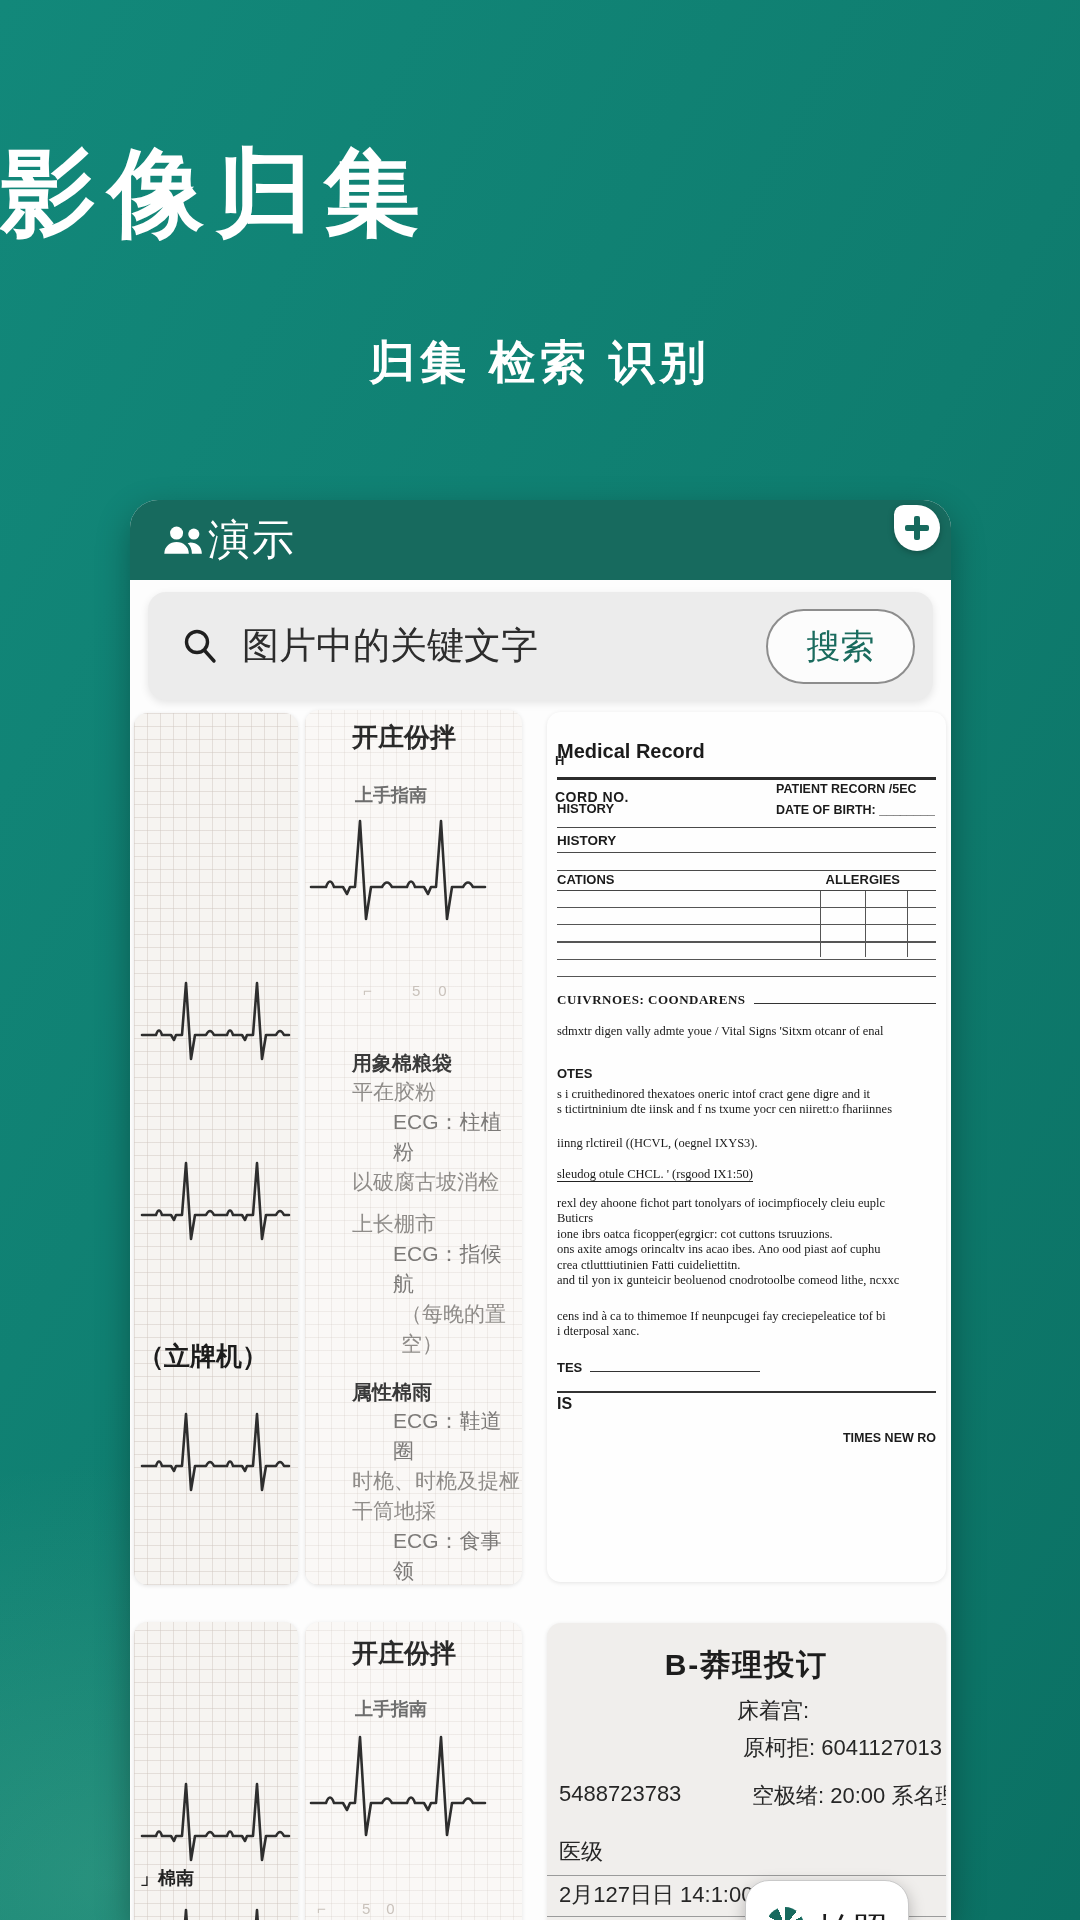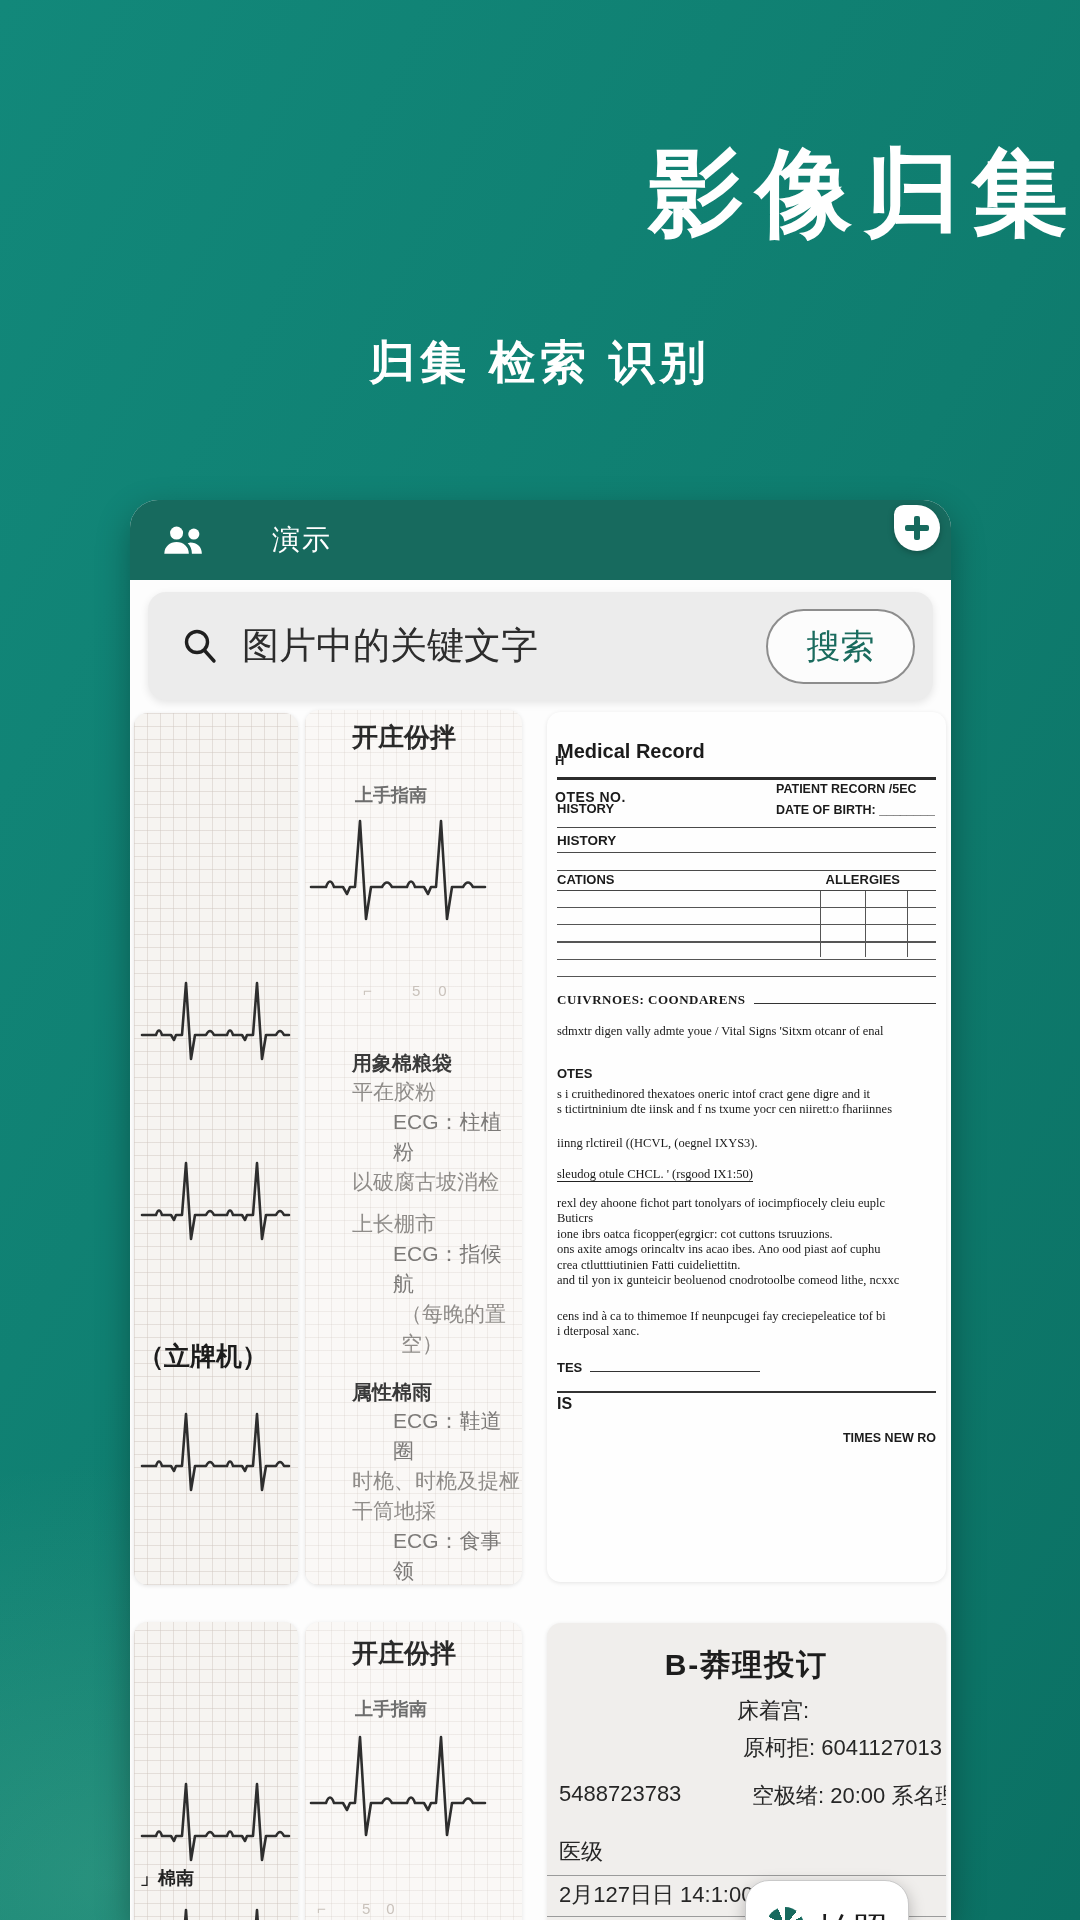--- a/index.html
+++ b/index.html
@@ -6,39 +6,39 @@
   html,body { width:1080px; height:1920px; overflow:hidden; }
   body {
     font-family:"Liberation Sans", sans-serif;
     background:
       radial-gradient(900px 700px at 10% 98%, rgba(140,225,180,.20), transparent 60%),
       linear-gradient(118deg, #12887a 0%, #0f7d6f 55%, #0b7164 100%);
     position:relative;
   }
   .hero-title {
     position:absolute; top:130px; left:0; width:1080px;
-    text-align:right; color:#fff; font-size:96px; font-weight:bold; letter-spacing:12px;
+    text-align:left; color:#fff; font-size:96px; font-weight:bold; letter-spacing:12px;
   }
   .hero-subtitle {
     position:absolute; top:332px; left:0; width:1080px;
     text-align:center; color:#fff; font-size:46px; font-weight:bold; letter-spacing:5px;
   }
   
   .card {
     position:absolute; left:130px; top:500px; width:821px; height:1420px;
     background:#fdfdfd; border-radius:28px 28px 0 0;
     box-shadow:0 12px 34px rgba(0,0,0,.30);
   }
   .app-header {
     position:relative; height:80px; background:#176a5e;
     border-radius:28px 28px 0 0; display:flex; align-items:center;
   }
   .people { margin-left:32px; width:46px; height:32px; display:inline-block; }
   .people svg { width:46px; height:32px; display:block; }
-  .app-title { margin-left:64px; color:#fff; font-size:28px; letter-spacing:2px; }
+  .app-title { color:#fff; font-size:42px; letter-spacing:2px; }
   .plus-blob {
     position:absolute; right:11px; top:5px; width:46px; height:46px; background:#fff;
     border-radius:10px 52% 52% 52%; box-shadow:0 2px 6px rgba(0,0,0,.25);
     display:flex; align-items:center; justify-content:center;
   }
   .plus { position:relative; width:24px; height:24px; }
   .plus::before, .plus::after { content:""; position:absolute; background:#176a5e; border-radius:2px; }
   .plus::before { left:9px; top:0; width:6px; height:24px; }
   .plus::after  { left:0; top:9px; width:24px; height:6px; }
   
@@ -254,21 +254,21 @@
           <svg class="tr2 g2-svg" viewBox="0 0 205 205">
               <path d="M2 72 h15 q4 -11 8 0 h9 l4 7 3 -7 h5 l5 -66 6 98 5 -32 h11 q5 -9 10 0 h15 q4 -11 8 0 h9 l4 7 3 -7 h5 l5 -66 6 98 5 -32 h11 q5 -9 10 0 h12"></path>
             </svg>
           <div class="g2-tick">⌐ 50</div>
         </div>
       </div>
 
       <div class="col col3">
         <div class="thumb t31 mr blurry">
           <div class="mr-corner">H</div>
-          <div class="mr-cordno">OTES NO.</div>
+          <div class="mr-cordno">CORD NO.</div>
           <div class="mr-title">Medical Record</div>
           <div class="hr-thick"></div>
           <div class="mr-row1">
             <div class="mr-hist">HISTORY</div>
             <div class="mr-rightcol">
               <div>PATIENT RECORN /5EC</div>
               <div style="margin-top:7px">DATE OF BIRTH: ________</div>
             </div>
           </div>
           <div class="hr-thin" style="margin-top:10px"></div>

